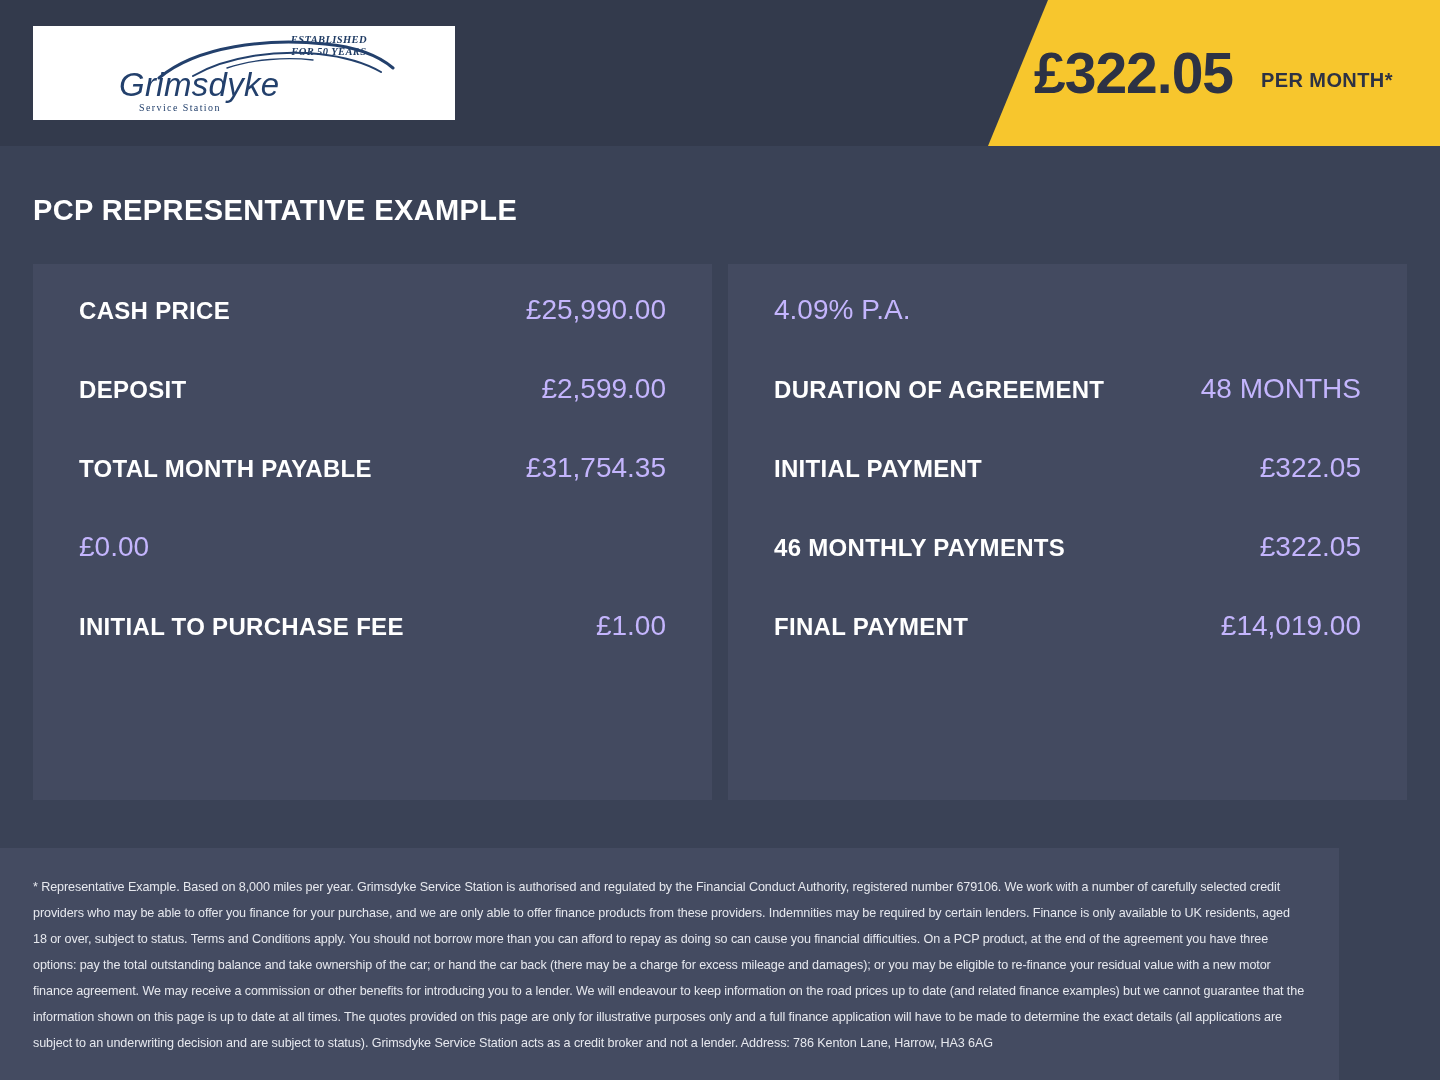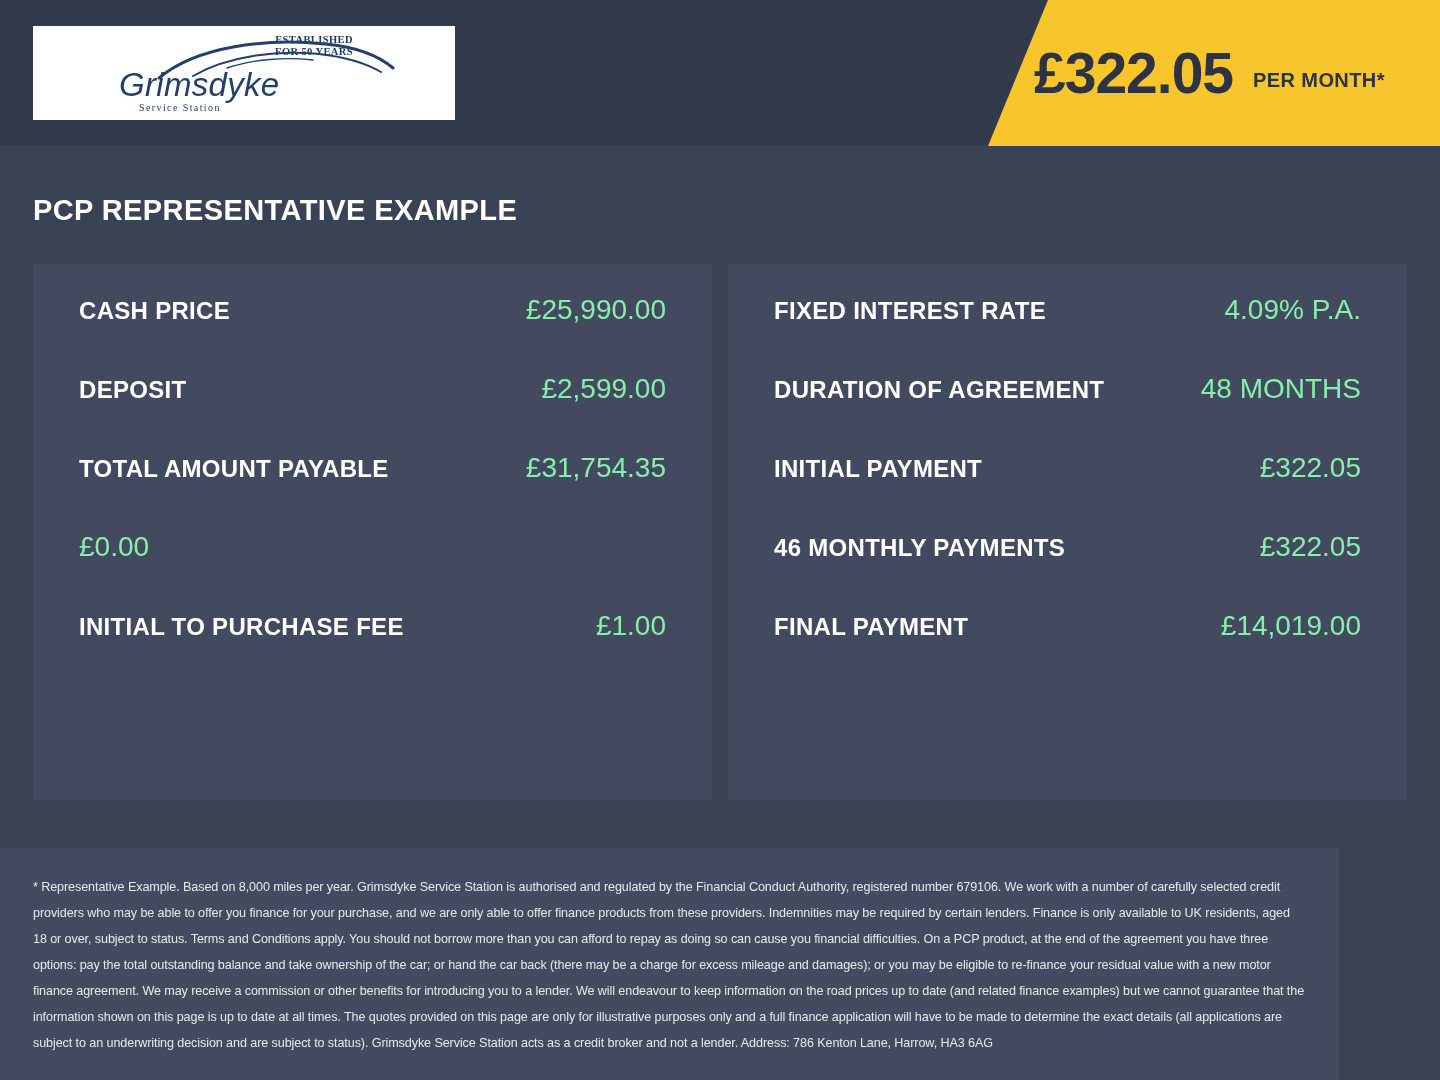--- a/index.html
+++ b/index.html
@@ -40,29 +40,30 @@
     align-items: center;
     justify-content: center;
   }
   .logo-inner {
     position: relative;
     width: 330px;
     height: 86px;
   }
   .logo-est {
     position: absolute;
-    right: 56px;
+    right: 42px;
     top: 4px;
     text-align: center;
     font-size: 10.5px;
     font-weight: bold;
     letter-spacing: 0.4px;
     color: #1f3b63;
     line-height: 12px;
     font-family: "Liberation Serif", serif;
+    font-style: italic;
   }
   .logo-swoosh {
     position: absolute;
     left: 78px;
     top: 8px;
     width: 240px;
     height: 46px;
   }
   .logo-name {
     position: absolute;
@@ -102,21 +103,21 @@
     font-weight: bold;
     color: #2d3244;
     letter-spacing: -1px;
     line-height: 1;
   }
   .price-per {
     font-size: 20px;
     font-weight: bold;
     color: #2d3244;
     letter-spacing: 0.4px;
-    margin-left: 20px;
+    margin-left: 28px;
     padding-top: 14px;
   }
 
   
   .main {
     position: relative;
     padding: 0 33px;
   }
 
   .section-title {
@@ -148,21 +149,21 @@
   }
   .row-label {
     font-size: 24px;
     font-weight: bold;
     color: #ffffff;
     letter-spacing: 0.3px;
     white-space: nowrap;
   }
   .row-value {
     font-size: 28px;
-    color: #86efac;
+    color: #c4b5fd;
     letter-spacing: 0px;
     white-space: nowrap;
   }
 
   
   .footer {
     position: absolute;
     left: 0;
     bottom: 0;
     width: 1339px;
@@ -217,35 +218,34 @@
       <div class="panel">
         <div class="row">
           <div class="row-label">CASH PRICE</div>
           <div class="row-value">£25,990.00</div>
         </div>
         <div class="row">
           <div class="row-label">DEPOSIT</div>
           <div class="row-value">£2,599.00</div>
         </div>
         <div class="row">
-          <div class="row-label">TOTAL AMOUNT PAYABLE</div>
+          <div class="row-label">TOTAL MONTH PAYABLE</div>
           <div class="row-value">£31,754.35</div>
         </div>
         <div class="row">
           <div class="row-value">£0.00</div>
         </div>
         <div class="row">
           <div class="row-label">INITIAL TO PURCHASE FEE</div>
           <div class="row-value">£1.00</div>
         </div>
       </div>
 
       <div class="panel">
         <div class="row">
-          <div class="row-label">FIXED INTEREST RATE</div>
           <div class="row-value">4.09% P.A.</div>
         </div>
         <div class="row">
           <div class="row-label">DURATION OF AGREEMENT</div>
           <div class="row-value">48 MONTHS</div>
         </div>
         <div class="row">
           <div class="row-label">INITIAL PAYMENT</div>
           <div class="row-value">£322.05</div>
         </div>

